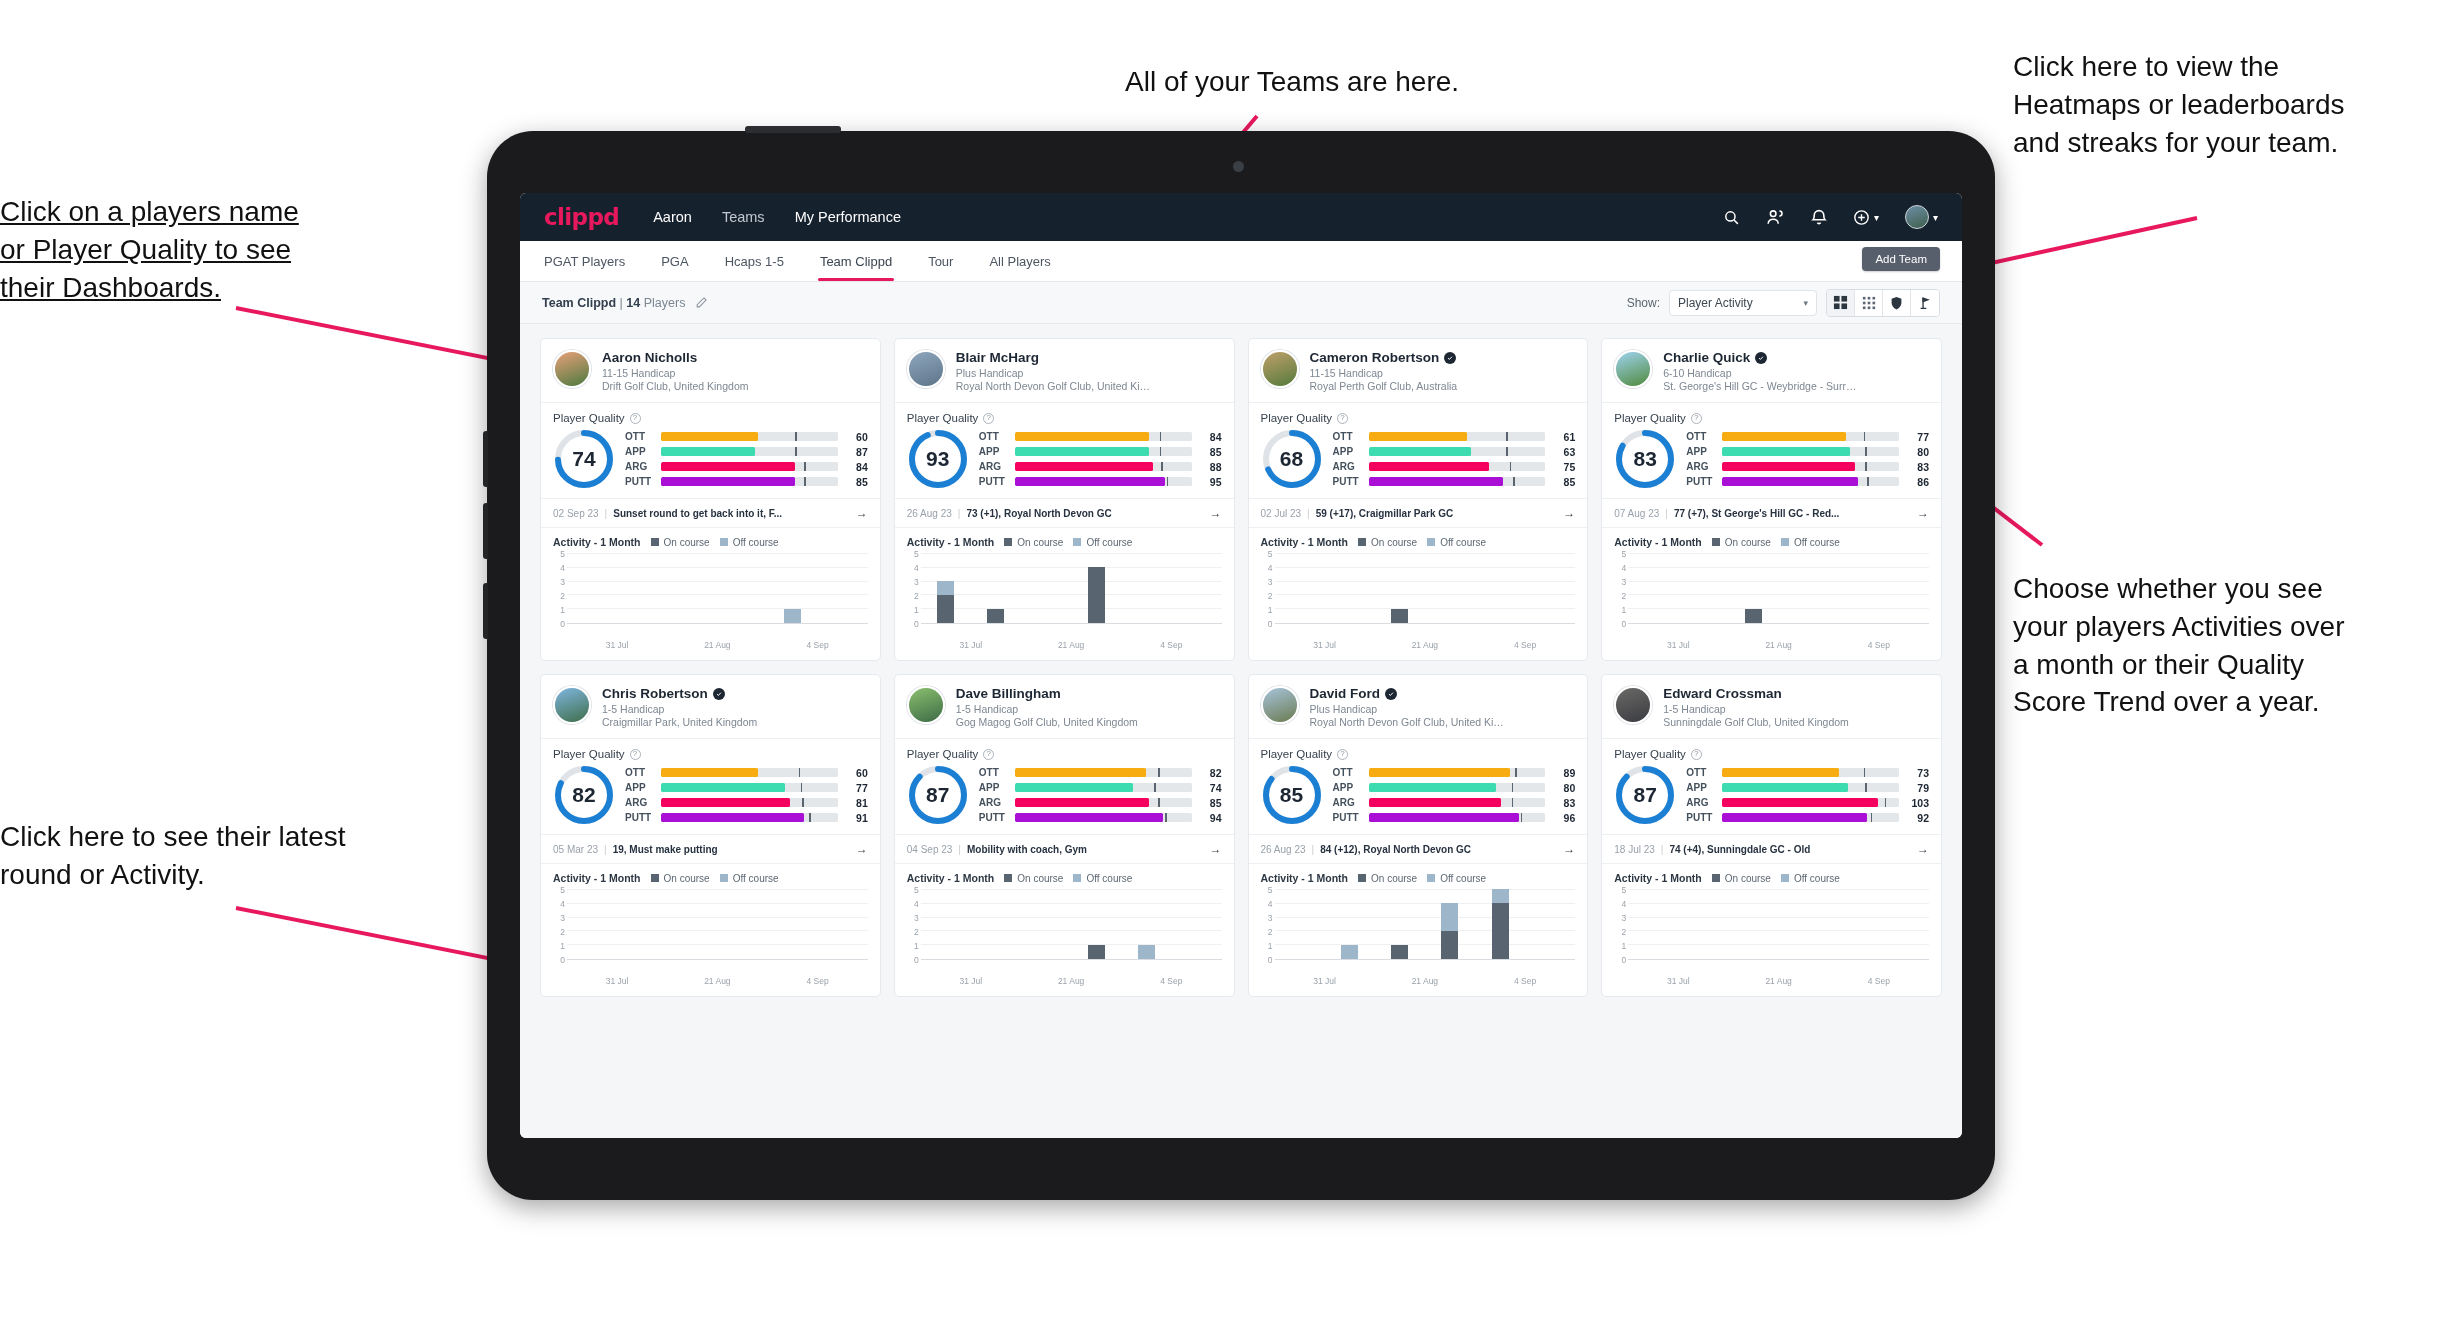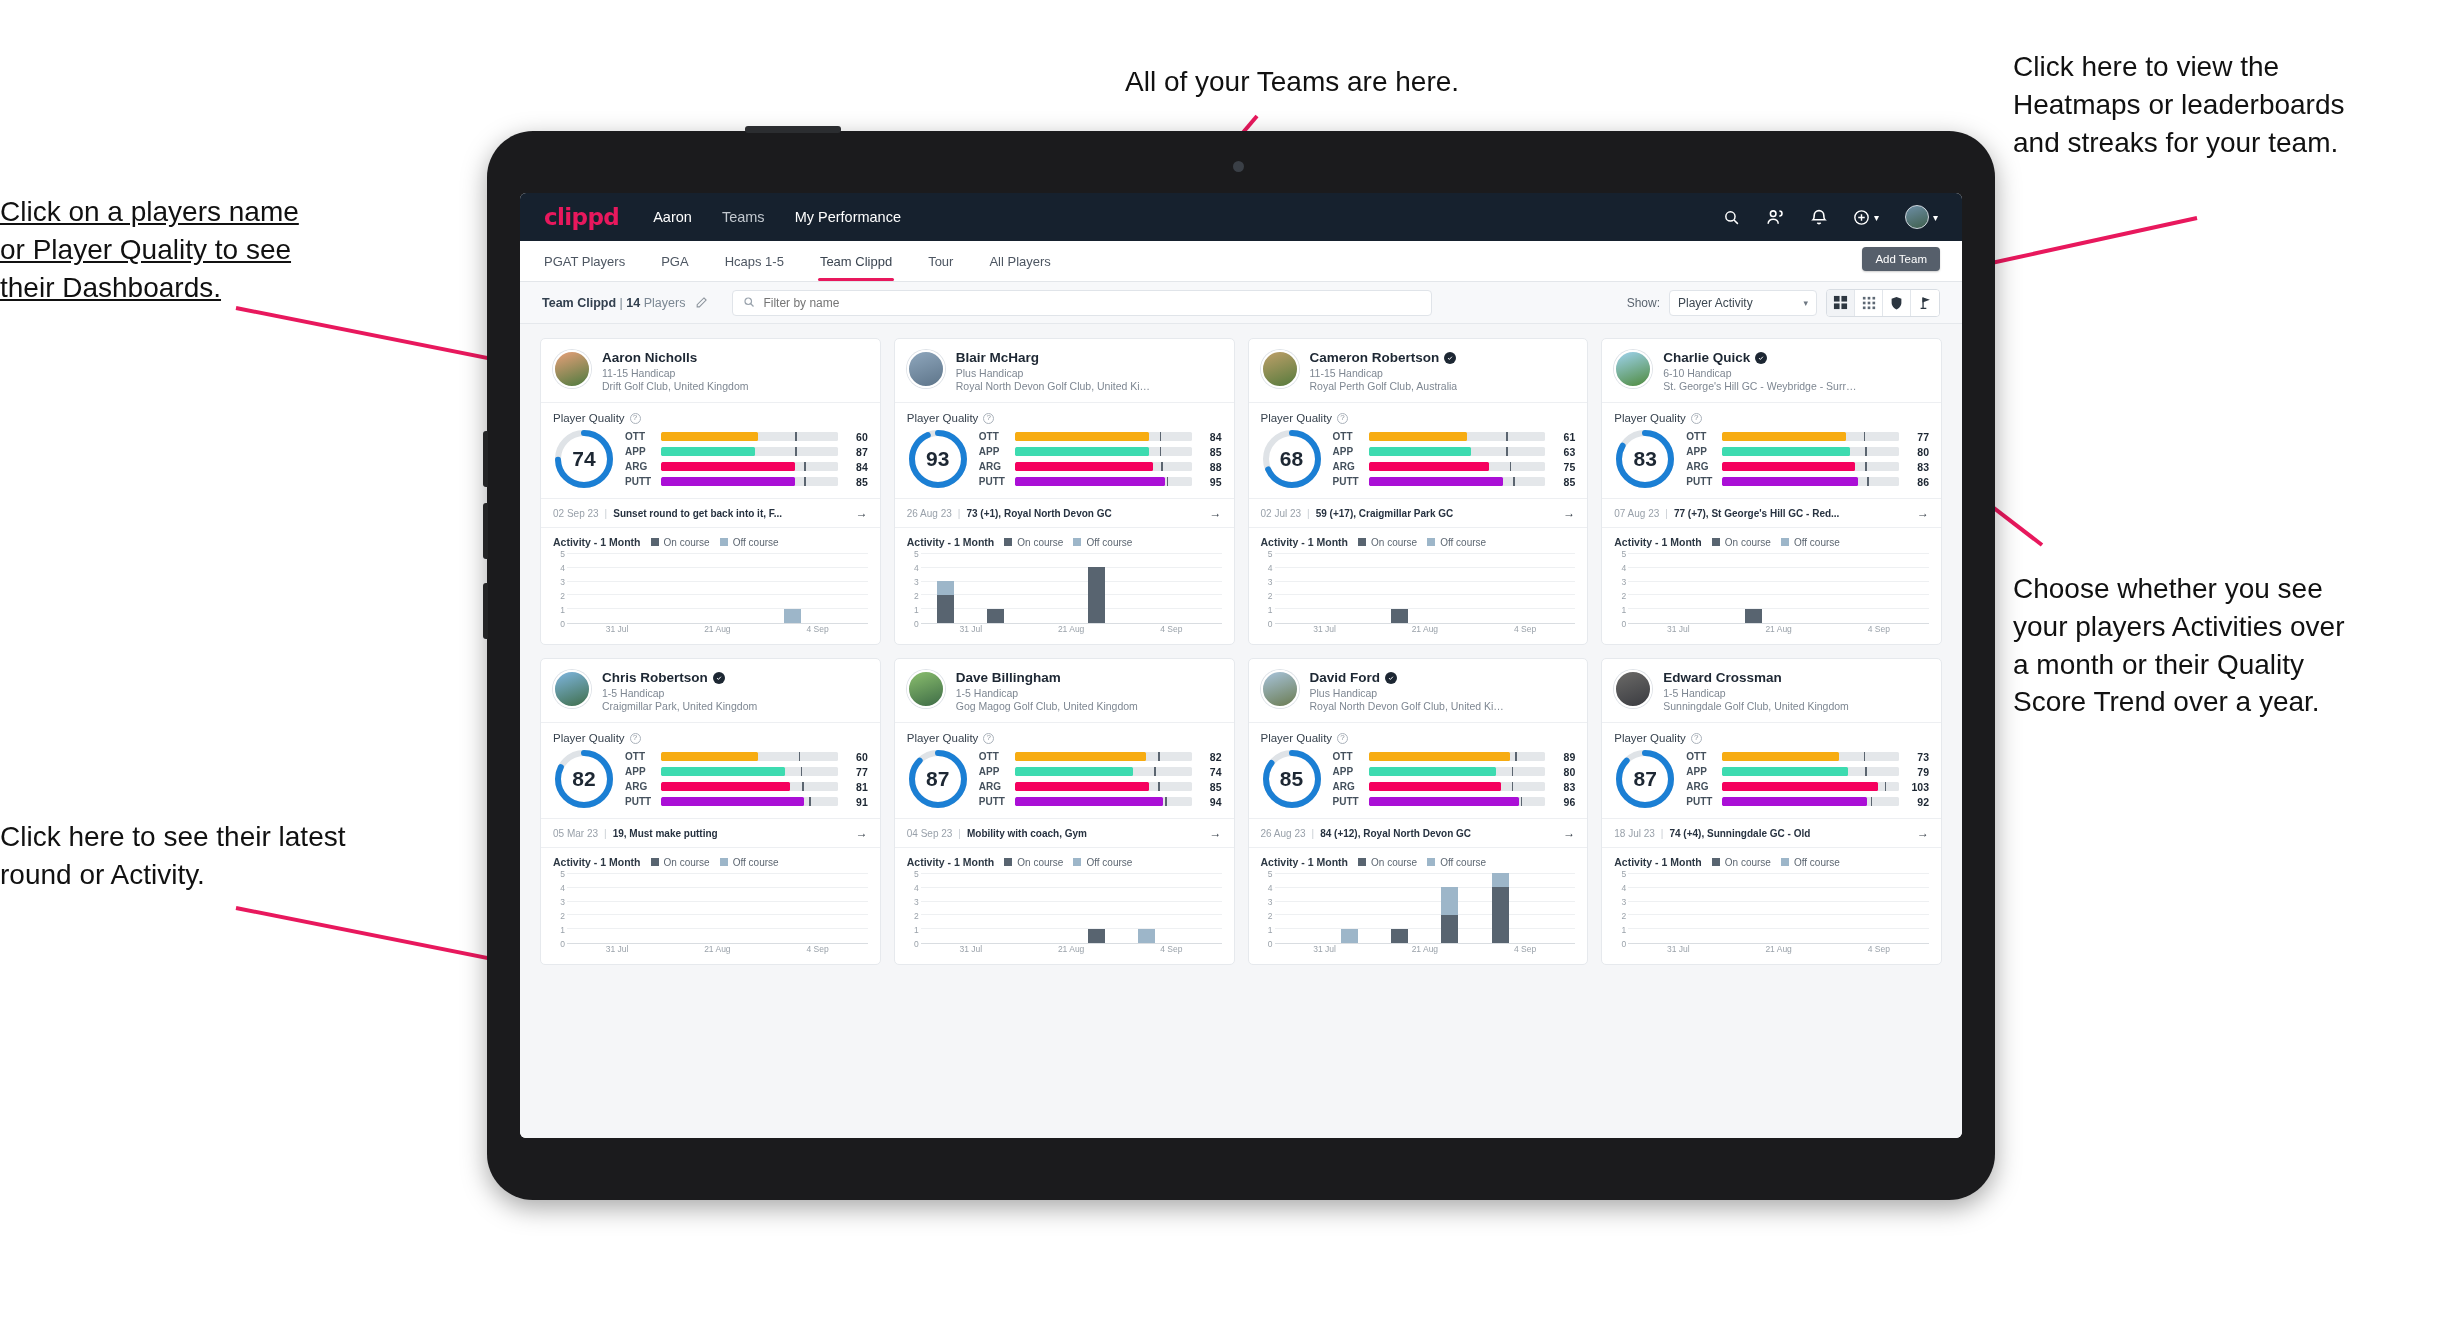--- a/index.html
+++ b/index.html
@@ -189,21 +189,21 @@
     position: absolute; right: 2px; font-size: 8.5px; color: #9aa2aa;
     transform: translateY(-50%);
   }
   .plot { flex: 1; position: relative; border-bottom: 1px solid #d9dde1; }
   .gline { position: absolute; left: 0; right: 0; height: 1px; background: #eef0f2; }
   .bars { position: absolute; inset: 0; display: flex; align-items: flex-end; }
   .slot { flex: 1; display: flex; justify-content: center; align-items: flex-end; height: 100%; }
   .bar { width: 17px; display: flex; flex-direction: column-reverse; }
   .seg-on { background: #586470; }
   .seg-off { background: #9db6c9; }
-  .xaxis { display: flex; margin-left: 14px; margin-top: 0; }
+  .xaxis { display: flex; margin-left: 14px; margin-top: 16px; }
   .xaxis span { flex: 1; text-align: center; font-size: 8.5px; color: #9aa2aa; }
 </style>
 </head>
 <body>
 
 <div class="annot" style="left:0px; top:193px; width:400px;text-decoration:underline;">Click on a players name
 or Player Quality to see
 their Dashboards.</div>
 
 <div class="annot" style="left:1125px; top:63px; width:460px;">All of your Teams are here.</div>
@@ -310,29 +310,20 @@
         <b>Team Clippd</b>
         <span class="muted">|</span>
         <b>14</b>
         <span class="muted">Players</span>
       </div>
       <span class="pencil">
         <svg width="13" height="13" viewBox="0 0 24 24" fill="none" stroke="#55606c" stroke-width="2">
             <path d="M16.5 3.5l4 4L8 20H4v-4z"></path>
           </svg>
       </span>
-      <div class="search-box">
-        <span>
-          <svg width="12" height="12" viewBox="0 0 24 24" fill="none" stroke="#9aa3ad" stroke-width="2.4">
-              <circle cx="10.5" cy="10.5" r="6.5"></circle>
-              <line x1="15.5" y1="15.5" x2="21" y2="21"></line>
-            </svg>
-        </span>
-        <input type="text" placeholder="Filter by name" style="">
-      </div>
       <div class="show-wrap">
         <span class="show-lbl">Show:</span>
         <div class="show-sel">
           <span>Player Activity</span>
           <span style="color:#6e7882;font-size:9px;">▾</span>
         </div>
         <div class="view-group">
           <div class="view-btn active">
             <svg width="15" height="15" viewBox="0 0 16 16" fill="#2c3640">
                 <rect x="1" y="1" width="6" height="6"></rect>

